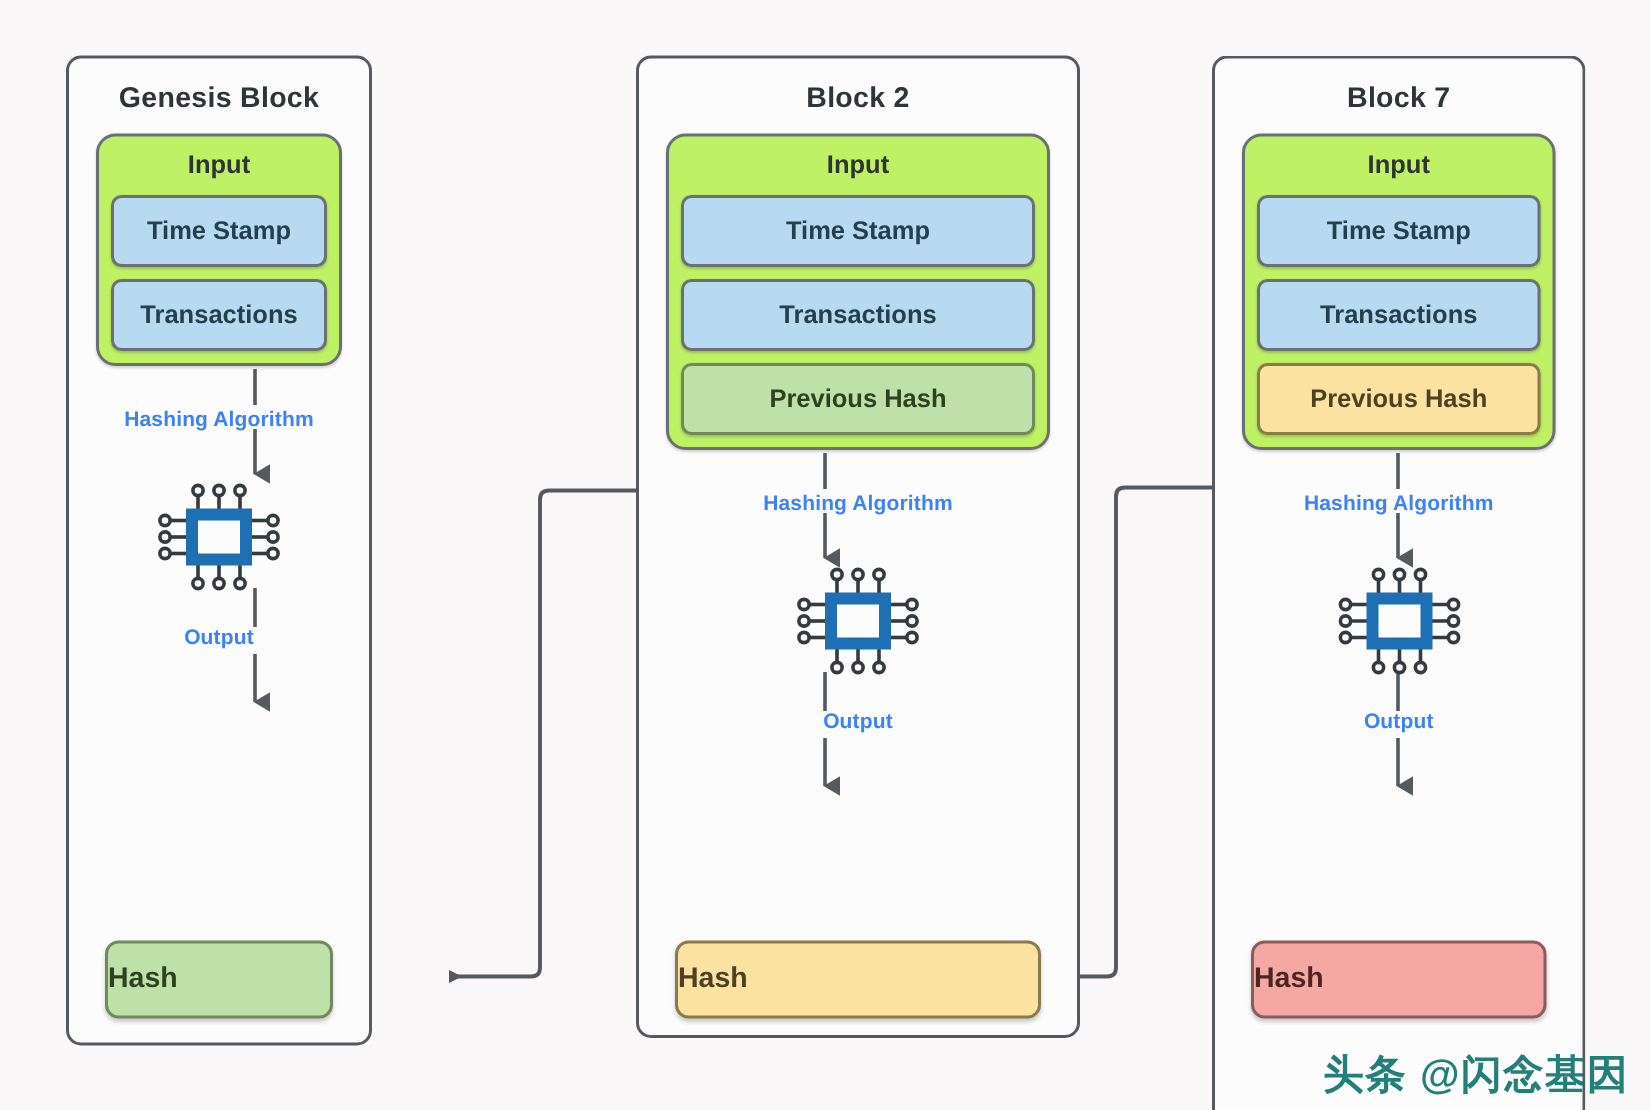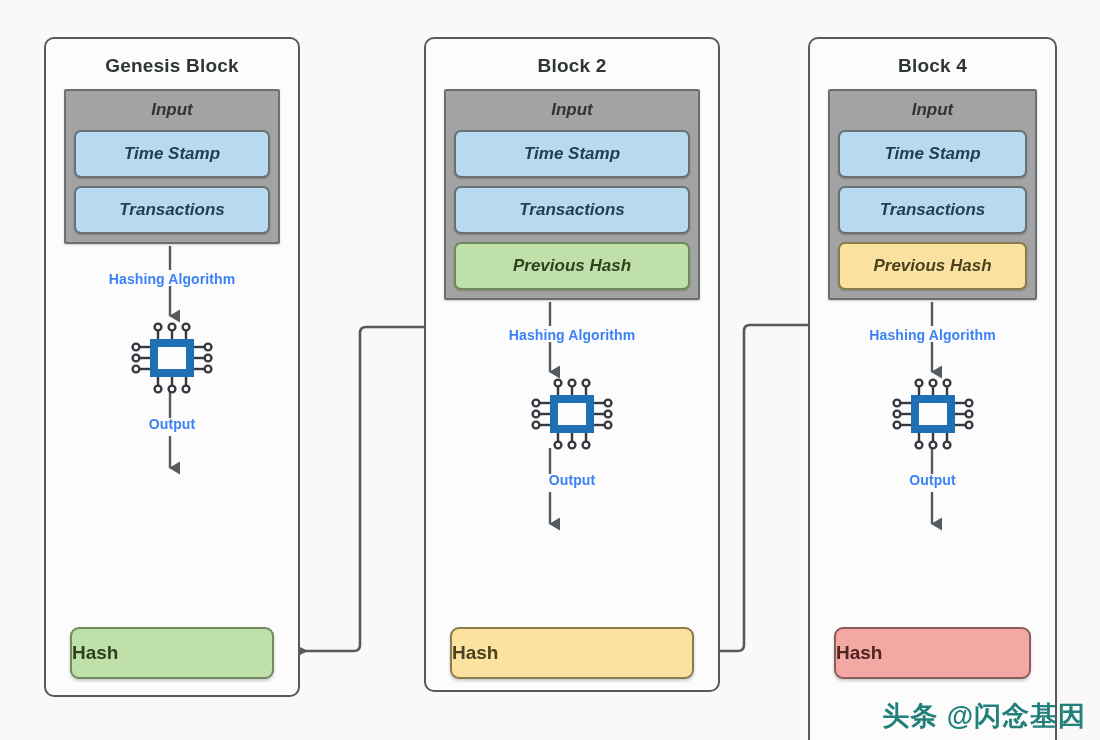--- a/index.html
+++ b/index.html
@@ -30,26 +30,25 @@
     color:#2f3437;
     letter-spacing:.2px;
     margin-top:16px;
     margin-bottom:12px;
   }
 
   
   .input-group{
     box-sizing:border-box;
     margin:0 18px;
-    background:#a3a3a3;
+    background:#bef264;
     border:2px solid #6b7075;
-    border-radius:2px;
+    border-radius:13px;
     padding:0 0 8px 0;
     box-shadow:0 1px 2px rgba(0,0,0,.18);
-    font-style:italic;
   }
   .input-label{
     text-align:center;
     font-size:17px;
     font-weight:bold;
     color:#2f3437;
     padding:9px 0 10px 0;
   }
   .field{
     box-sizing:border-box;
@@ -121,21 +120,21 @@
       <marker id="arrowL" markerWidth="9" markerHeight="9" refX="8" refY="4.5" orient="auto" markerUnits="userSpaceOnUse">
         <path d="M9,0 L0,4.5 L9,9 z" fill="#555a5e"></path>
       </marker>
     </defs>
 
     <path d="M 424,327 L 366,327 Q 360,327 360,333 L 360,645 Q 360,651 354,651 L 300,651" fill="none" stroke="#555a5e" stroke-width="2.6" marker-end="url(#arrowL)"></path>
 
     <path d="M 808,325 L 750,325 Q 744,325 744,331 L 744,645 Q 744,651 738,651 L 682,651" fill="none" stroke="#555a5e" stroke-width="2.6" marker-end="url(#arrowL)"></path>
   </svg>
 
-  <div class="block" style="left:44px;top:37px;width:256px;height:660px;">
+  <div class="block" style="left:44px;top:37px;width:204px;height:660px;">
     <div class="block-title">Genesis Block</div>
 
     <div class="input-group">
       <div class="input-label">Input</div>
       <div class="field f-blue">Time Stamp</div>
       <div class="field f-blue">Transactions</div>
     </div>
 
     <div class="pipe" style="height:240px;">
       <svg width="252" height="240" style="position:absolute;left:0;top:0;">
@@ -243,21 +242,21 @@
           </g>
           <rect x="32" y="21" width="36" height="30" fill="none" stroke="#1f6fb5" stroke-width="8"></rect>
         </svg>
       </span>
     </div>
 
     <div class="hash-box h-yellow" style="left:24px;right:24px;top:588px;">Hash</div>
   </div>
 
   <div class="block" style="left:808px;top:37px;width:249px;height:703px;border-bottom:none;border-bottom-left-radius:0;border-bottom-right-radius:0;">
-    <div class="block-title">Block 4</div>
+    <div class="block-title">Block 7</div>
 
     <div class="input-group">
       <div class="input-label">Input</div>
       <div class="field f-blue">Time Stamp</div>
       <div class="field f-blue">Transactions</div>
       <div class="field f-yellow">Previous Hash</div>
     </div>
 
     <div class="pipe" style="height:240px;">
       <svg width="249" height="240" style="position:absolute;left:0;top:0;">

